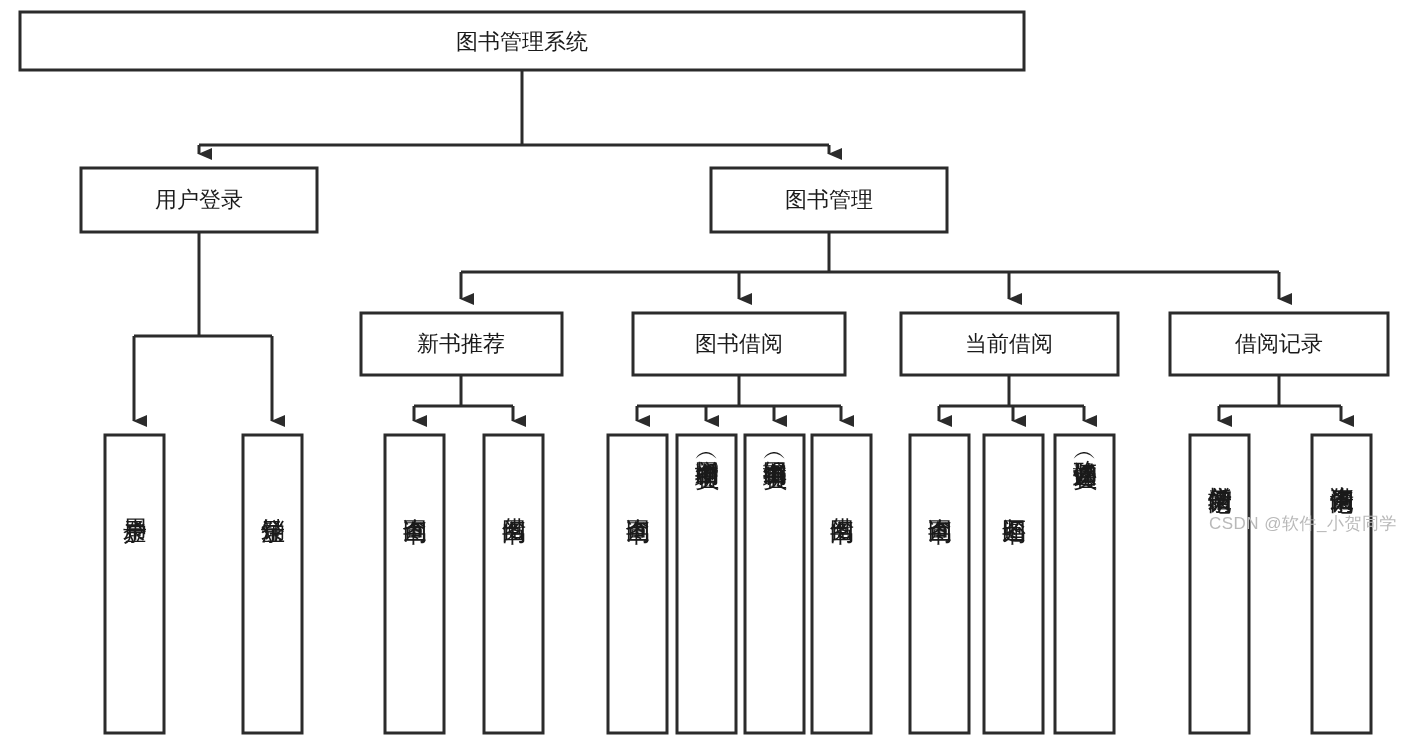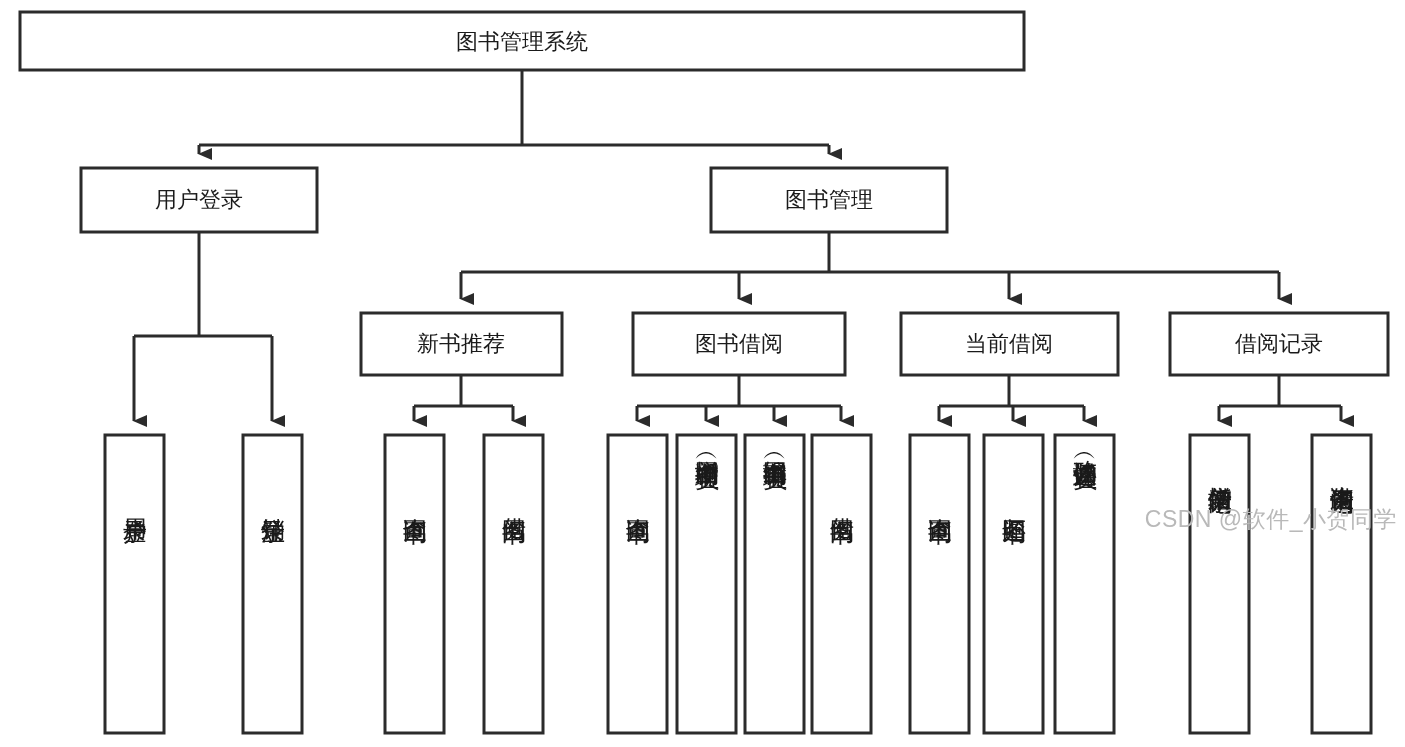--- a/index.html
+++ b/index.html
@@ -64,21 +64,21 @@
     display: flex;
     align-items: flex-start;
     justify-content: center;
     pointer-events: none;
   }
   .watermark {
     position: absolute;
     right: 8px;
     bottom: 6px;
     font-family: "Liberation Sans", "DejaVu Sans", sans-serif;
-    font-size: 23px;
+    font-size: 17px;
     color: #b9b9b9;
     letter-spacing: 0.5px;
     white-space: nowrap;
   }
 </style>
 </head>
 <body>
 
 <div id="diagram-root">
 

